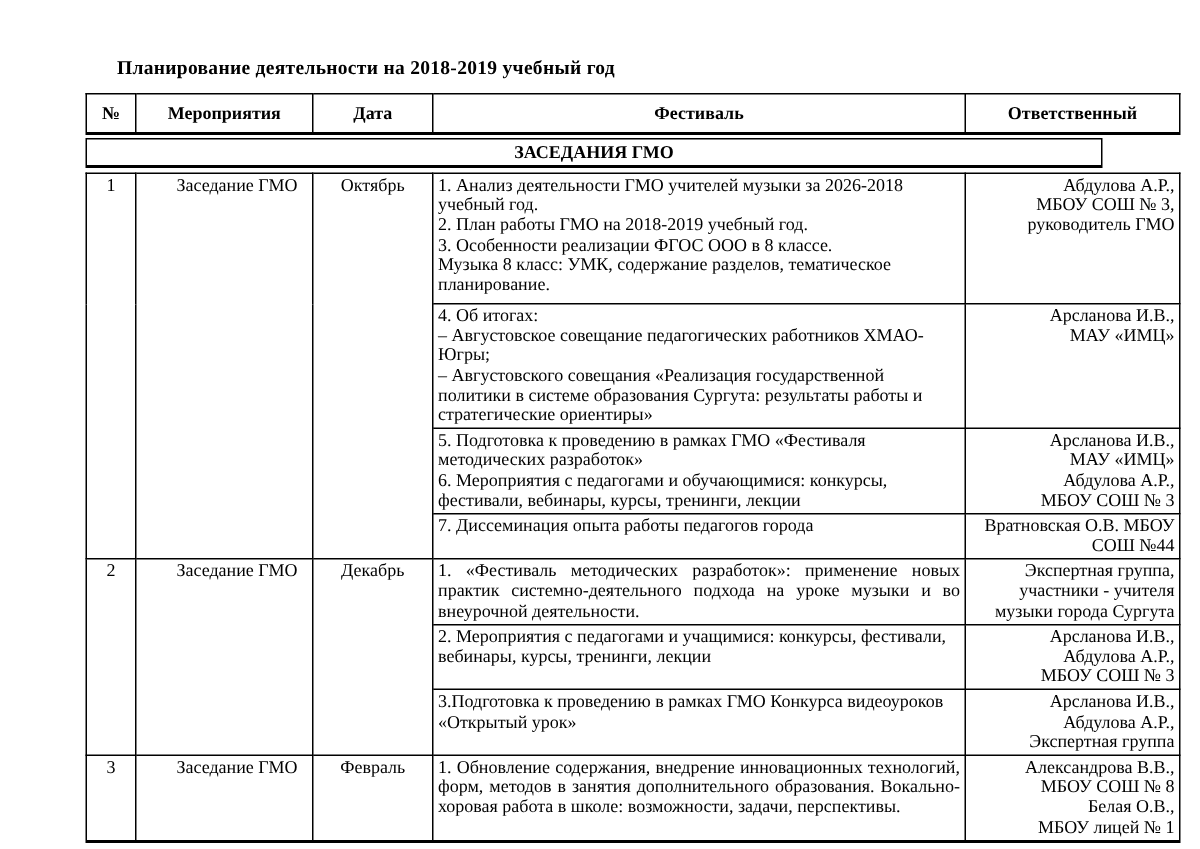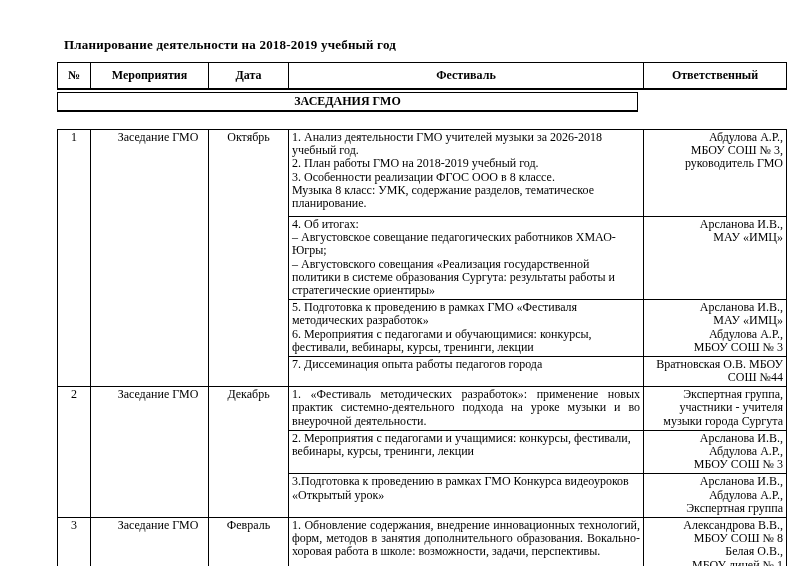--- a/index.html
+++ b/index.html
@@ -6,21 +6,21 @@
   .page{
     position:relative;
     width:800px;height:566px;
     background:#fff;
     font-family:"Liberation Serif","DejaVu Serif",serif;
     color:#000;
     overflow:hidden;
   }
   .doc-title{
     position:absolute;
-    left:64px;top:37px;
+    left:78px;top:37px;
     font-size:13px;
     font-weight:bold;
     letter-spacing:.2px;
   }
   .tbl-wrap{
     position:absolute;
     left:57px;top:62px;
     width:729px;
   }
   table{
@@ -41,24 +41,24 @@
   }
   .hdr-table td{
     font-weight:bold;
     text-align:center;
     vertical-align:middle;
     padding:4px 2px;
     height:17px;
   }
   .section-banner{
     box-sizing:border-box;
-    width:581px;
+    width:678px;
     border:1px solid #000;
     border-bottom:2px solid #000;
-    margin-bottom:17px;
+    margin-bottom:3px;
     text-align:center;
     font-weight:bold;
     font-size:12px;
     padding:1px 0;
   }
   .c-num{text-align:center;}
   .c-event{text-align:center;padding-left:20px;}
   .c-date{text-align:center;}
   .c-content{white-space:pre-line;}
   .c-content.justify{text-align:justify;}

